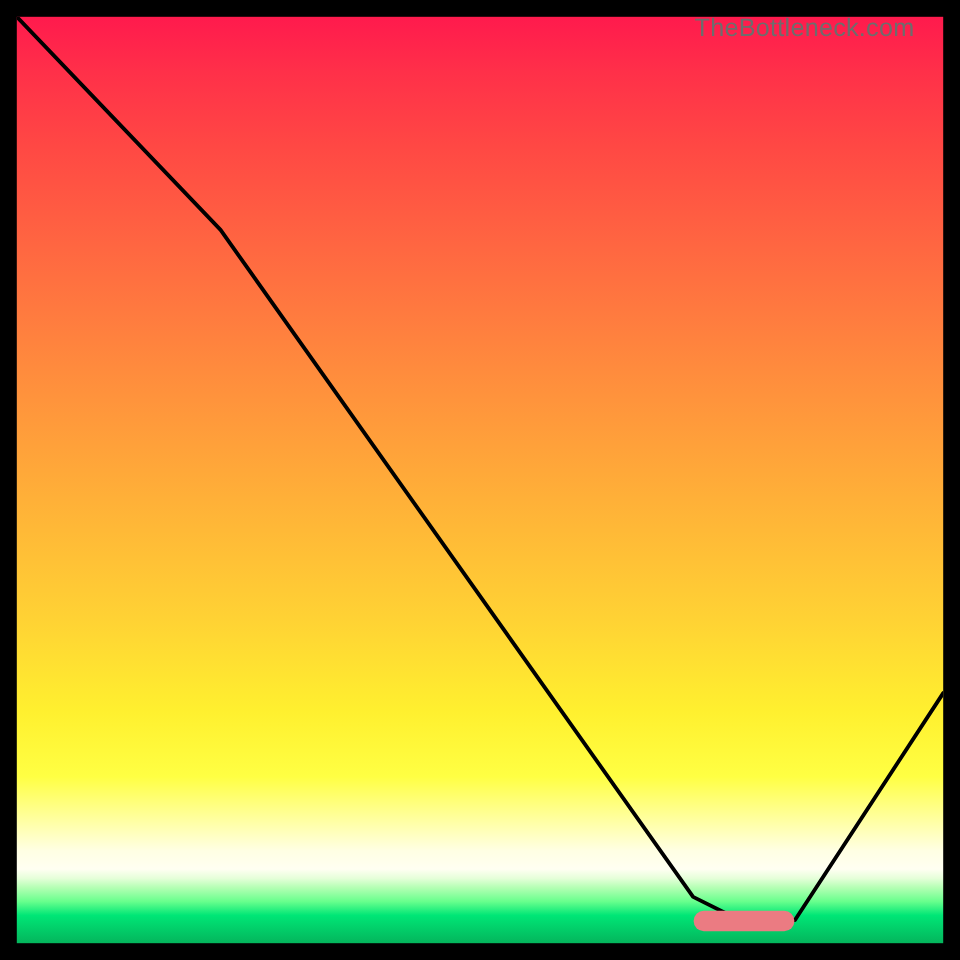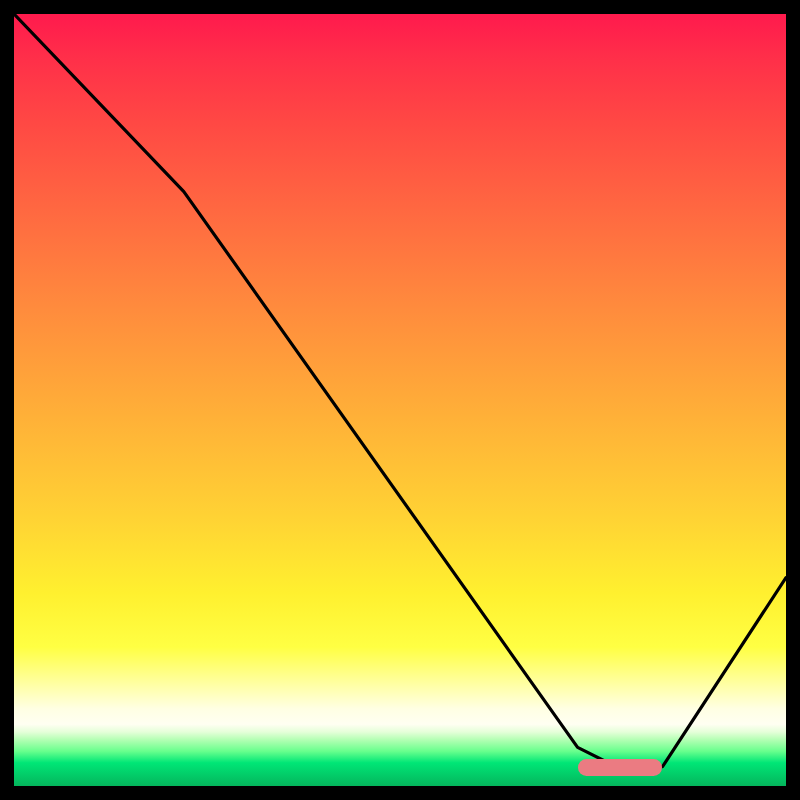--- a/index.html
+++ b/index.html
@@ -70,13 +70,14 @@
 
 <div class="frame">
   <div class="plot"></div>
 
   <svg class="curve" viewBox="0 0 772 772" preserveAspectRatio="none">
     <path d="M 0.0 0.0 Q 84.9 88.8 169.8 177.6 Q 366.7 455.5 563.6 733.4 Q 582.9 743.0 602.2 752.7 Q 625.3 752.7 648.5 752.7 Q 710.2 658.1 772.0 563.6" fill="none" stroke="#000" stroke-width="3.2" stroke-linejoin="round" stroke-linecap="round"></path>
   </svg>
 
   <div class="marker" style="left: 563.56px; width: 84.92px; top: 744.7px;"></div>
 
+  <div class="watermark">TheBottleneck.com</div>
 </div>
 
 </body></html>

